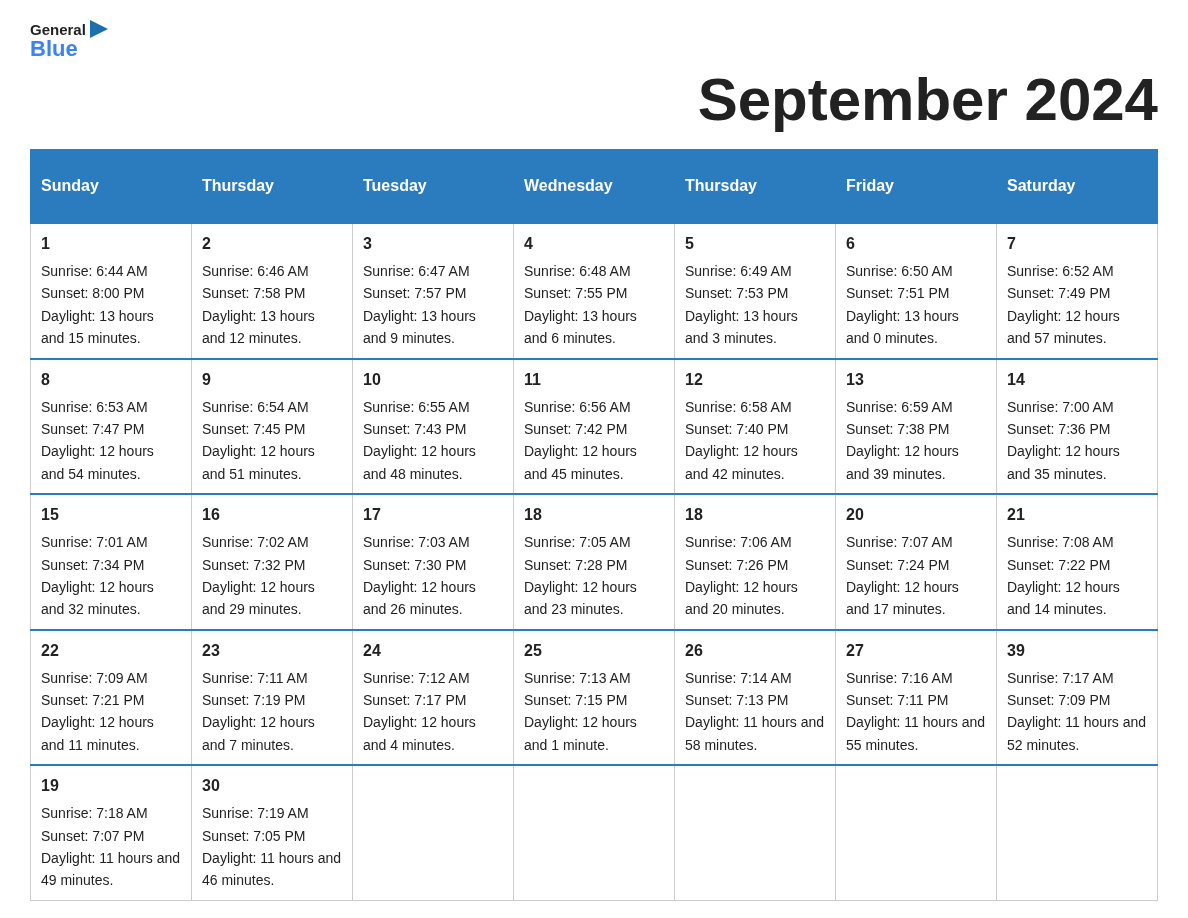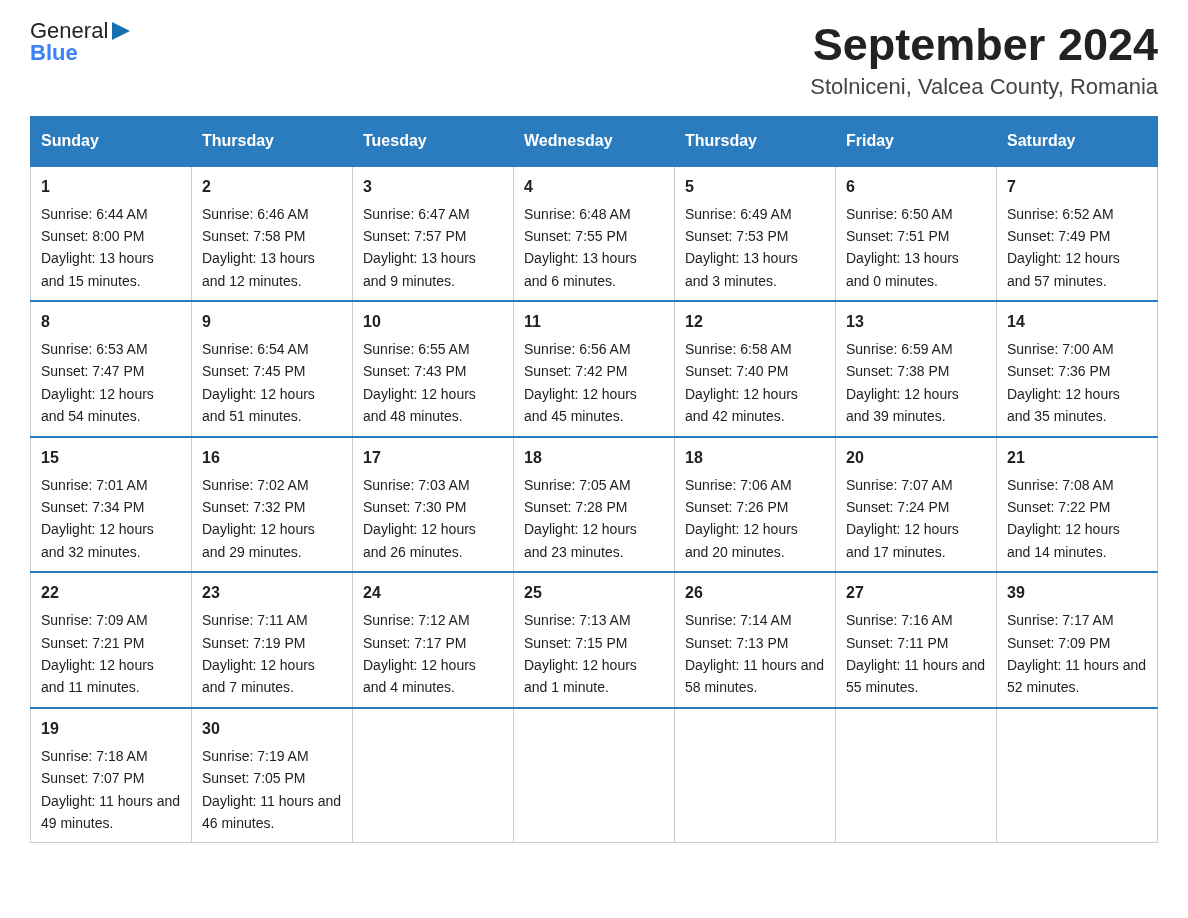--- a/index.html
+++ b/index.html
@@ -16,22 +16,22 @@
       justify-content: space-between;
       align-items: flex-start;
       margin-bottom: 16px;
     }
     .logo {
       display: flex;
       align-items: center;
       gap: 6px;
     }
     .logo-text-general {
-      font-size: 22px;
-      font-weight: normal;
+      font-size: 15px;
+      font-weight: bold;
       color: #222;
       line-height: 1;
     }
     .logo-text-blue {
       font-size: 22px;
       font-weight: bold;
       color: #3b82f6;
       line-height: 1;
     }
     .logo-block {
@@ -39,41 +39,42 @@
       flex-direction: column;
     }
     .logo-top-row {
       display: flex;
       align-items: center;
     }
     .title-block {
       text-align: right;
     }
     .calendar-title {
-      font-size: 45px;
+      font-size: 60px;
       font-weight: bold;
       color: #222;
       line-height: 1.1;
+      margin-top: 47px;
     }
     .calendar-subtitle {
       font-size: 22px;
       color: #444;
       margin-top: 4px;
     }
     table {
       width: 100%;
       border-collapse: collapse;
       table-layout: fixed;
     }
     thead tr th {
       background-color: #2b7bbf;
       color: #fff;
       font-size: 16px;
       font-weight: bold;
-      padding: 15px 10px;
+      padding: 27px 10px;
       text-align: left;
       border: 1px solid #2b7bbf;
     }
     tbody tr td {
       vertical-align: top;
       padding: 8px 10px;
       border: 1px solid #ccc;
       font-size: 13px;
       line-height: 1.5;
       min-height: 100px;
@@ -110,21 +111,20 @@
           </svg>
         </div>
       </div>
       <div>
         <span class="logo-text-blue">Blue</span>
       </div>
     </div>
   </div>
   <div class="title-block">
     <div class="calendar-title">September 2024</div>
-    <div class="calendar-subtitle">Stolniceni, Valcea County, Romania</div>
   </div>
 </div>
 
 <table>
   <thead>
     <tr id="header-row">
         <th>Sunday</th>
         <th>Thursday</th>
         <th>Tuesday</th>
         <th>Wednesday</th>

